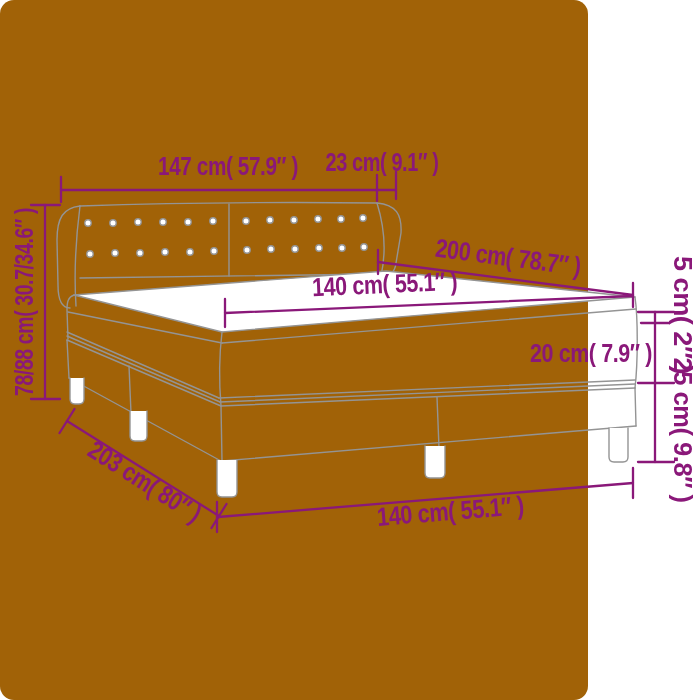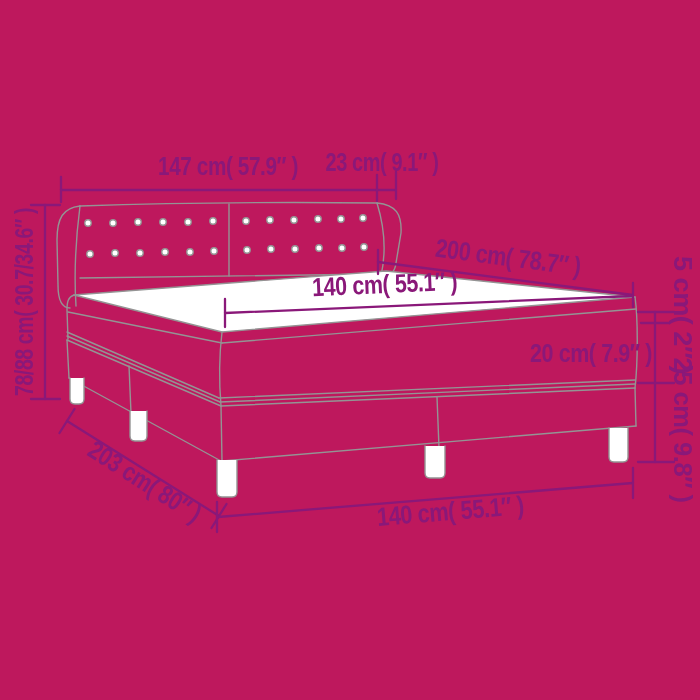--- a/index.html
+++ b/index.html
@@ -6,23 +6,24 @@
     margin: 0;
     padding: 0;
     background: #ffffff;
     width: 700px;
     height: 700px;
     overflow: hidden;
     font-family: "Liberation Sans", sans-serif;
   }
   .stage {
     position: relative;
-    width: 700px;
+    width: 588px;
     height: 700px;
-    background: #be185d;
+    background: #a16207;
+    border-radius: 14px;
   }
   svg { display: block; }
   .dim-label {
     font-family: "Liberation Sans", sans-serif;
     font-weight: bold;
     font-size: 26px;
     letter-spacing: -0.5px;
   }
 </style>
 </head>

